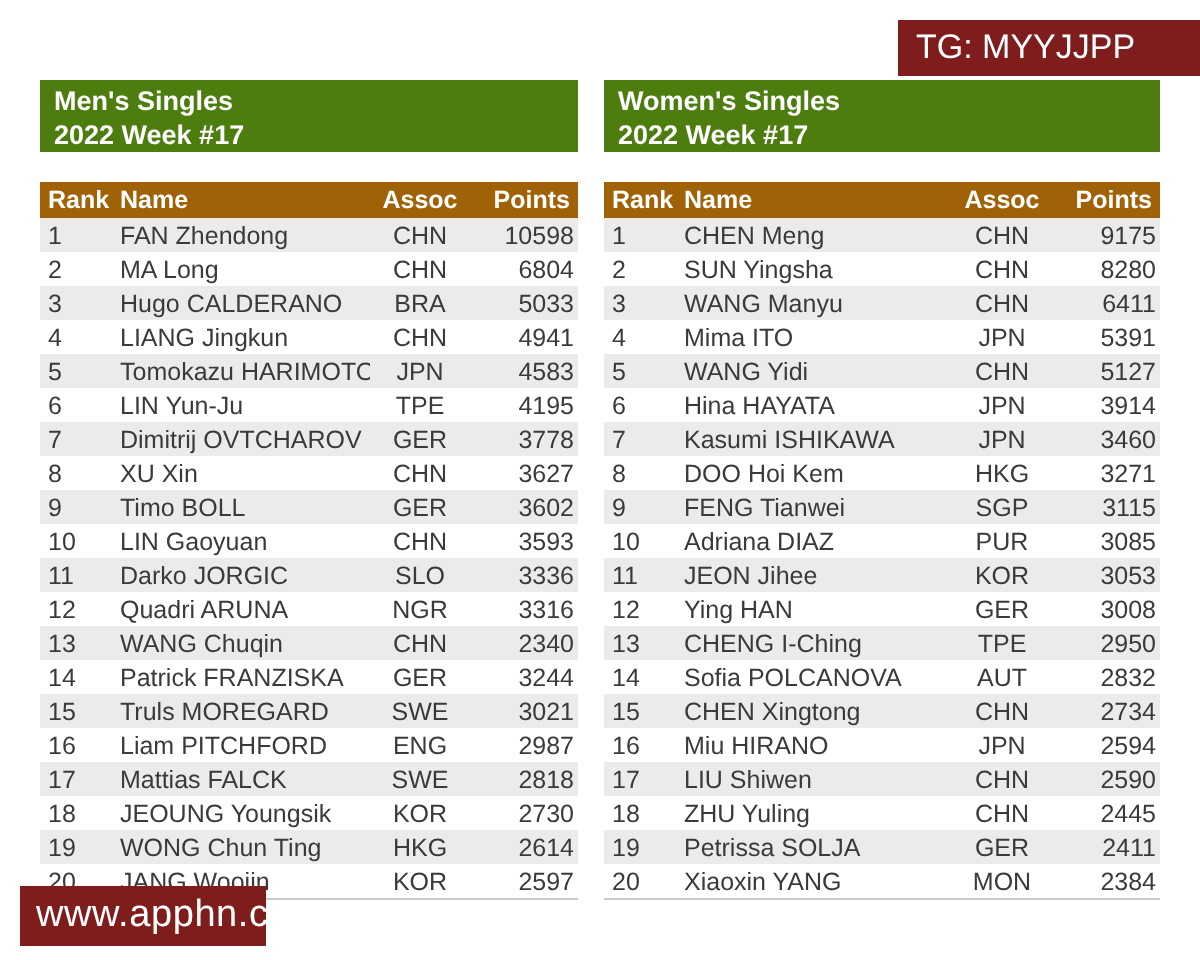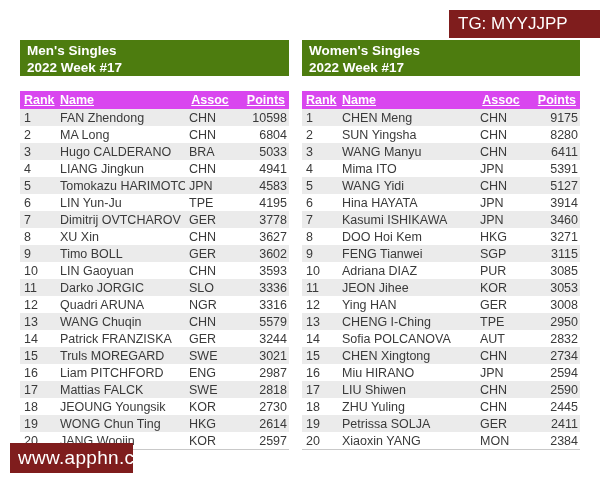--- a/index.html
+++ b/index.html
@@ -27,42 +27,41 @@
   .panel-title .line { display: block; }
 
   table.rankings {
     width: 100%;
     border-collapse: collapse;
     margin-top: 15px;
     font-size: 12.5px;
     table-layout: fixed;
   }
   table.rankings th {
-    background: #d946ef;
+    background: #a16207;
     color: #ffffff;
     font-weight: bold;
     text-align: left;
     height: 18px;
     padding: 0 4px;
     font-size: 12.5px;
-    text-decoration: underline;
   }
   table.rankings th.c2 { text-align: center; }
   table.rankings th.c3 { text-align: right; }
   table.rankings td {
     height: 17px;
     padding: 0 4px;
     color: #3a3a3a;
     white-space: nowrap;
     overflow: hidden;
   }
   table.rankings col.c0 { width: 36px; }
   table.rankings col.c2 { width: 50px; }
   table.rankings col.c3 { width: 54px; }
-  table.rankings td.c2 { }
+  table.rankings td.c2 { text-align: center; }
   table.rankings td.c3 { text-align: right; padding-right: 2px; }
   table.rankings tbody tr:nth-child(odd) td { background: #ebebeb; }
   table.rankings tbody tr:last-child td { border-bottom: 1px solid #c9c9c9; }
 
   .wm {
     position: absolute;
     background: #7f1d1d;
     color: #ffffff;
     box-sizing: border-box;
   }
@@ -177,21 +176,21 @@
         <tr>
           <td class="c0">12</td>
           <td class="c1">Quadri ARUNA</td>
           <td class="c2">NGR</td>
           <td class="c3">3316</td>
         </tr>
         <tr>
           <td class="c0">13</td>
           <td class="c1">WANG Chuqin</td>
           <td class="c2">CHN</td>
-          <td class="c3">5579</td>
+          <td class="c3">2340</td>
         </tr>
         <tr>
           <td class="c0">14</td>
           <td class="c1">Patrick FRANZISKA</td>
           <td class="c2">GER</td>
           <td class="c3">3244</td>
         </tr>
         <tr>
           <td class="c0">15</td>
           <td class="c1">Truls MOREGARD</td>

